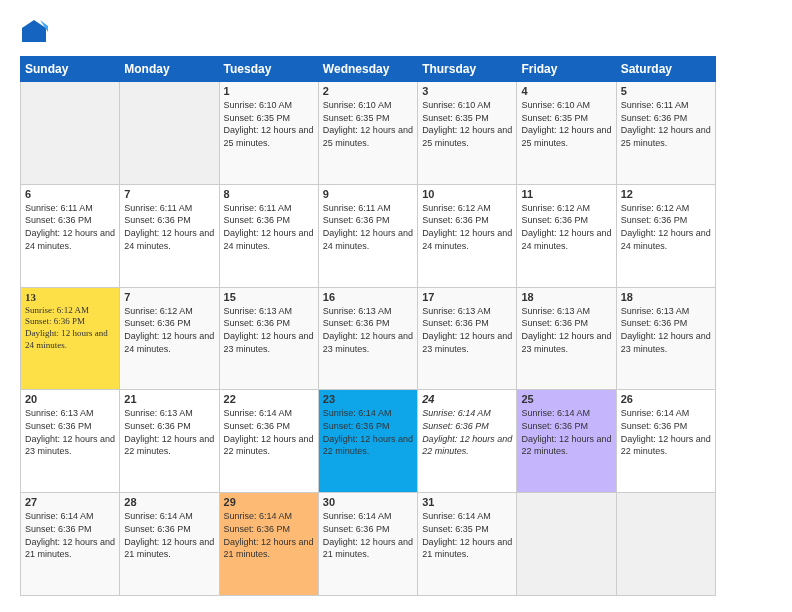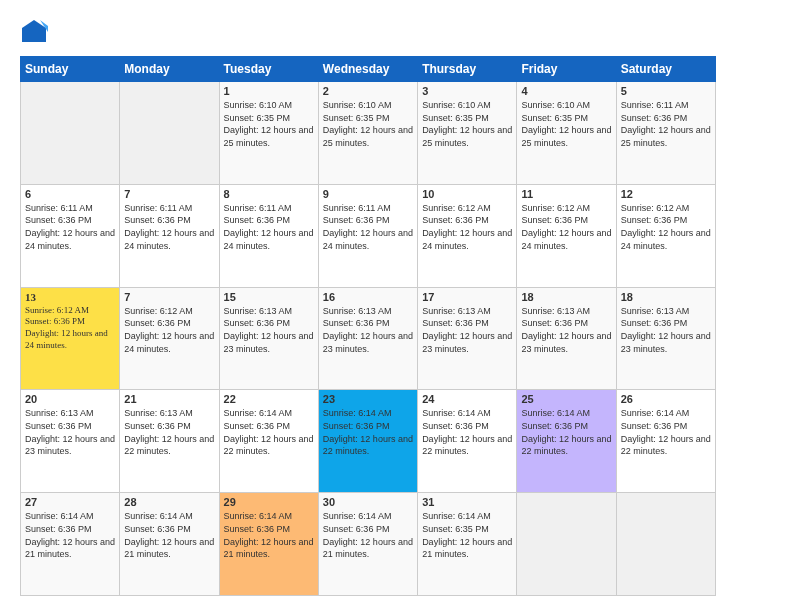--- a/index.html
+++ b/index.html
@@ -165,21 +165,21 @@
           <td style="background-color: rgb(249, 249, 249);"><span class="day-number">16</span><span class="cell-text">Sunrise: 6:13 AM<br>Sunset: 6:36 PM<br>Daylight: 12 hours and 23 minutes.</span></td>
           <td style="background-color: rgb(249, 249, 249);"><span class="day-number">17</span><span class="cell-text">Sunrise: 6:13 AM<br>Sunset: 6:36 PM<br>Daylight: 12 hours and 23 minutes.</span></td>
           <td style="background-color: rgb(249, 249, 249);"><span class="day-number">18</span><span class="cell-text">Sunrise: 6:13 AM<br>Sunset: 6:36 PM<br>Daylight: 12 hours and 23 minutes.</span></td>
           <td style="background-color: rgb(249, 249, 249);"><span class="day-number">18</span><span class="cell-text">Sunrise: 6:13 AM<br>Sunset: 6:36 PM<br>Daylight: 12 hours and 23 minutes.</span></td>
         </tr>
         <tr>
           <td style="background-color: rgb(255, 255, 255);"><span class="day-number">20</span><span class="cell-text">Sunrise: 6:13 AM<br>Sunset: 6:36 PM<br>Daylight: 12 hours and 23 minutes.</span></td>
           <td style="background-color: rgb(255, 255, 255);"><span class="day-number">21</span><span class="cell-text">Sunrise: 6:13 AM<br>Sunset: 6:36 PM<br>Daylight: 12 hours and 22 minutes.</span></td>
           <td style="background-color: rgb(255, 255, 255);"><span class="day-number">22</span><span class="cell-text">Sunrise: 6:14 AM<br>Sunset: 6:36 PM<br>Daylight: 12 hours and 22 minutes.</span></td>
           <td style="background-color: #0ea5e9;"><span class="day-number">23</span><span class="cell-text">Sunrise: 6:14 AM<br>Sunset: 6:36 PM<br>Daylight: 12 hours and 22 minutes.</span></td>
-          <td style="background-color: rgb(255, 255, 255);"><span class="day-number">24</span><span class="cell-text">Sunrise: 6:14 AM<br>Sunset: 6:36 PM<br>Daylight: 12 hours and 22 minutes.</span></td>
+          <td style="background-color: rgb(255, 255, 255); font-style: italic;"><span class="day-number">24</span><span class="cell-text">Sunrise: 6:14 AM<br>Sunset: 6:36 PM<br>Daylight: 12 hours and 22 minutes.</span></td>
           <td style="background-color: #c4b5fd; margin-top: 12px;"><span class="day-number">25</span><span class="cell-text">Sunrise: 6:14 AM<br>Sunset: 6:36 PM<br>Daylight: 12 hours and 22 minutes.</span></td>
           <td style="background-color: rgb(255, 255, 255); margin-left: 12px;"><span class="day-number">26</span><span class="cell-text">Sunrise: 6:14 AM<br>Sunset: 6:36 PM<br>Daylight: 12 hours and 22 minutes.</span></td>
         </tr>
         <tr>
           <td style="background-color: rgb(249, 249, 249);"><span class="day-number">27</span><span class="cell-text">Sunrise: 6:14 AM<br>Sunset: 6:36 PM<br>Daylight: 12 hours and 21 minutes.</span></td>
           <td style="background-color: rgb(249, 249, 249);"><span class="day-number">28</span><span class="cell-text">Sunrise: 6:14 AM<br>Sunset: 6:36 PM<br>Daylight: 12 hours and 21 minutes.</span></td>
           <td style="background-color: #fdba74;"><span class="day-number">29</span><span class="cell-text">Sunrise: 6:14 AM<br>Sunset: 6:36 PM<br>Daylight: 12 hours and 21 minutes.</span></td>
           <td style="background-color: rgb(249, 249, 249);"><span class="day-number">30</span><span class="cell-text">Sunrise: 6:14 AM<br>Sunset: 6:36 PM<br>Daylight: 12 hours and 21 minutes.</span></td>
           <td style="background-color: rgb(249, 249, 249);"><span class="day-number">31</span><span class="cell-text">Sunrise: 6:14 AM<br>Sunset: 6:35 PM<br>Daylight: 12 hours and 21 minutes.</span></td>
           <td class="empty-cell"></td>

